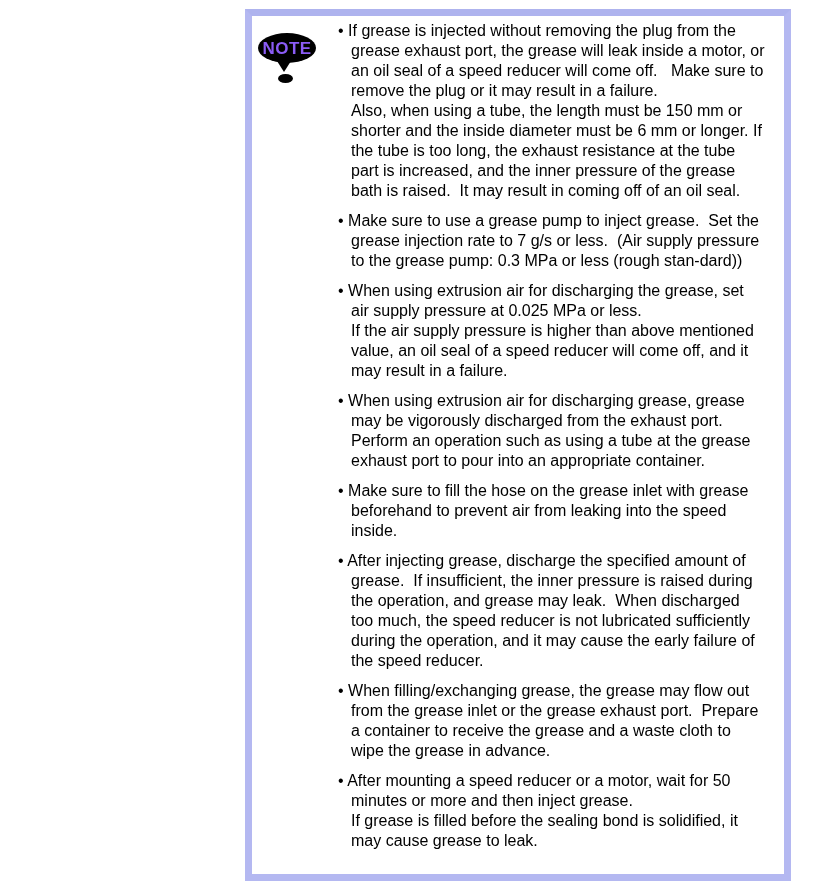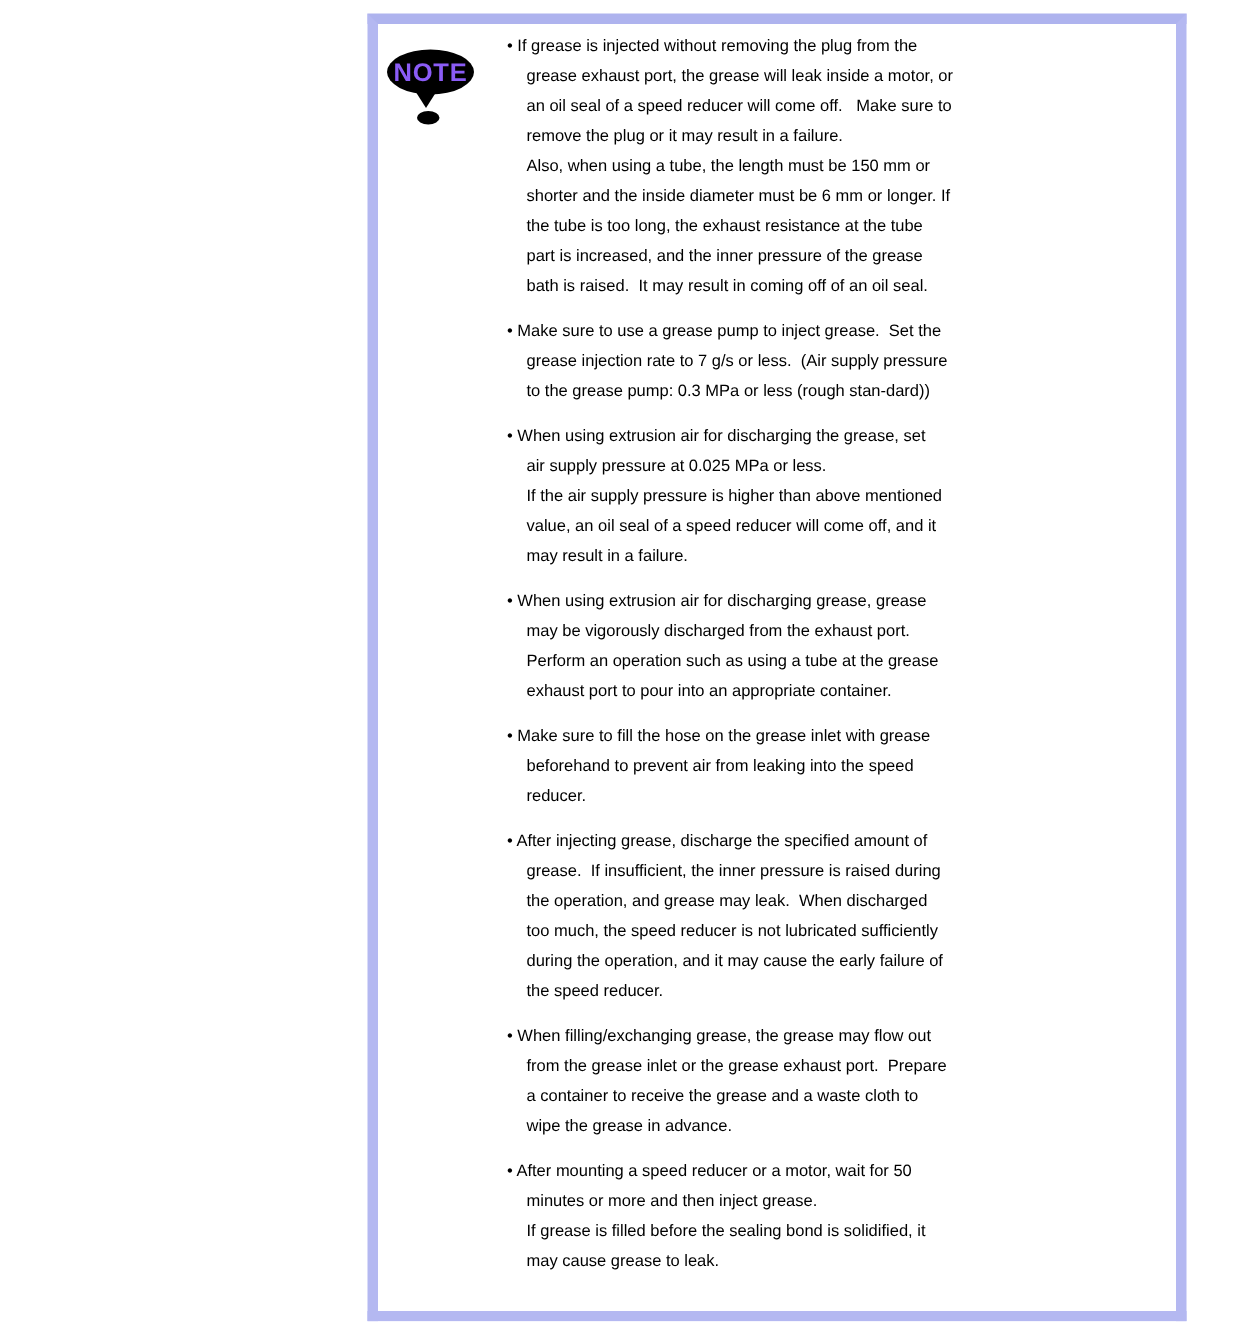--- a/index.html
+++ b/index.html
@@ -65,21 +65,21 @@
     height: 9px;
     margin: 11px 0 0 26px;
     background: #000000;
     border-radius: 50%;
   }
   .items {
     flex: 1 1 auto;
     padding-top: 5px;
     padding-right: 2px;
     color: #000000;
-    font-size: 11px;
+    font-size: 16px;
     line-height: 20px;
   }
   .note-item {
     white-space: pre-wrap;
     padding-left: 13px;
     text-indent: -13px;
     margin: 0 0 10px 0;
   }
 </style>
 </head>
@@ -111,21 +111,21 @@
 air supply pressure at 0.025 MPa or less.
 If the air supply pressure is higher than above mentioned
 value, an oil seal of a speed reducer will come off, and it
 may result in a failure.</p>
       <p class="note-item">• When using extrusion air for discharging grease, grease
 may be vigorously discharged from the exhaust port.
 Perform an operation such as using a tube at the grease
 exhaust port to pour into an appropriate container.</p>
       <p class="note-item">• Make sure to fill the hose on the grease inlet with grease
 beforehand to prevent air from leaking into the speed
-reducer.</p>
+inside.</p>
       <p class="note-item">• After injecting grease, discharge the specified amount of
 grease.  If insufficient, the inner pressure is raised during
 the operation, and grease may leak.  When discharged
 too much, the speed reducer is not lubricated sufficiently
 during the operation, and it may cause the early failure of
 the speed reducer.</p>
       <p class="note-item">• When filling/exchanging grease, the grease may flow out
 from the grease inlet or the grease exhaust port.  Prepare
 a container to receive the grease and a waste cloth to
 wipe the grease in advance.</p>

